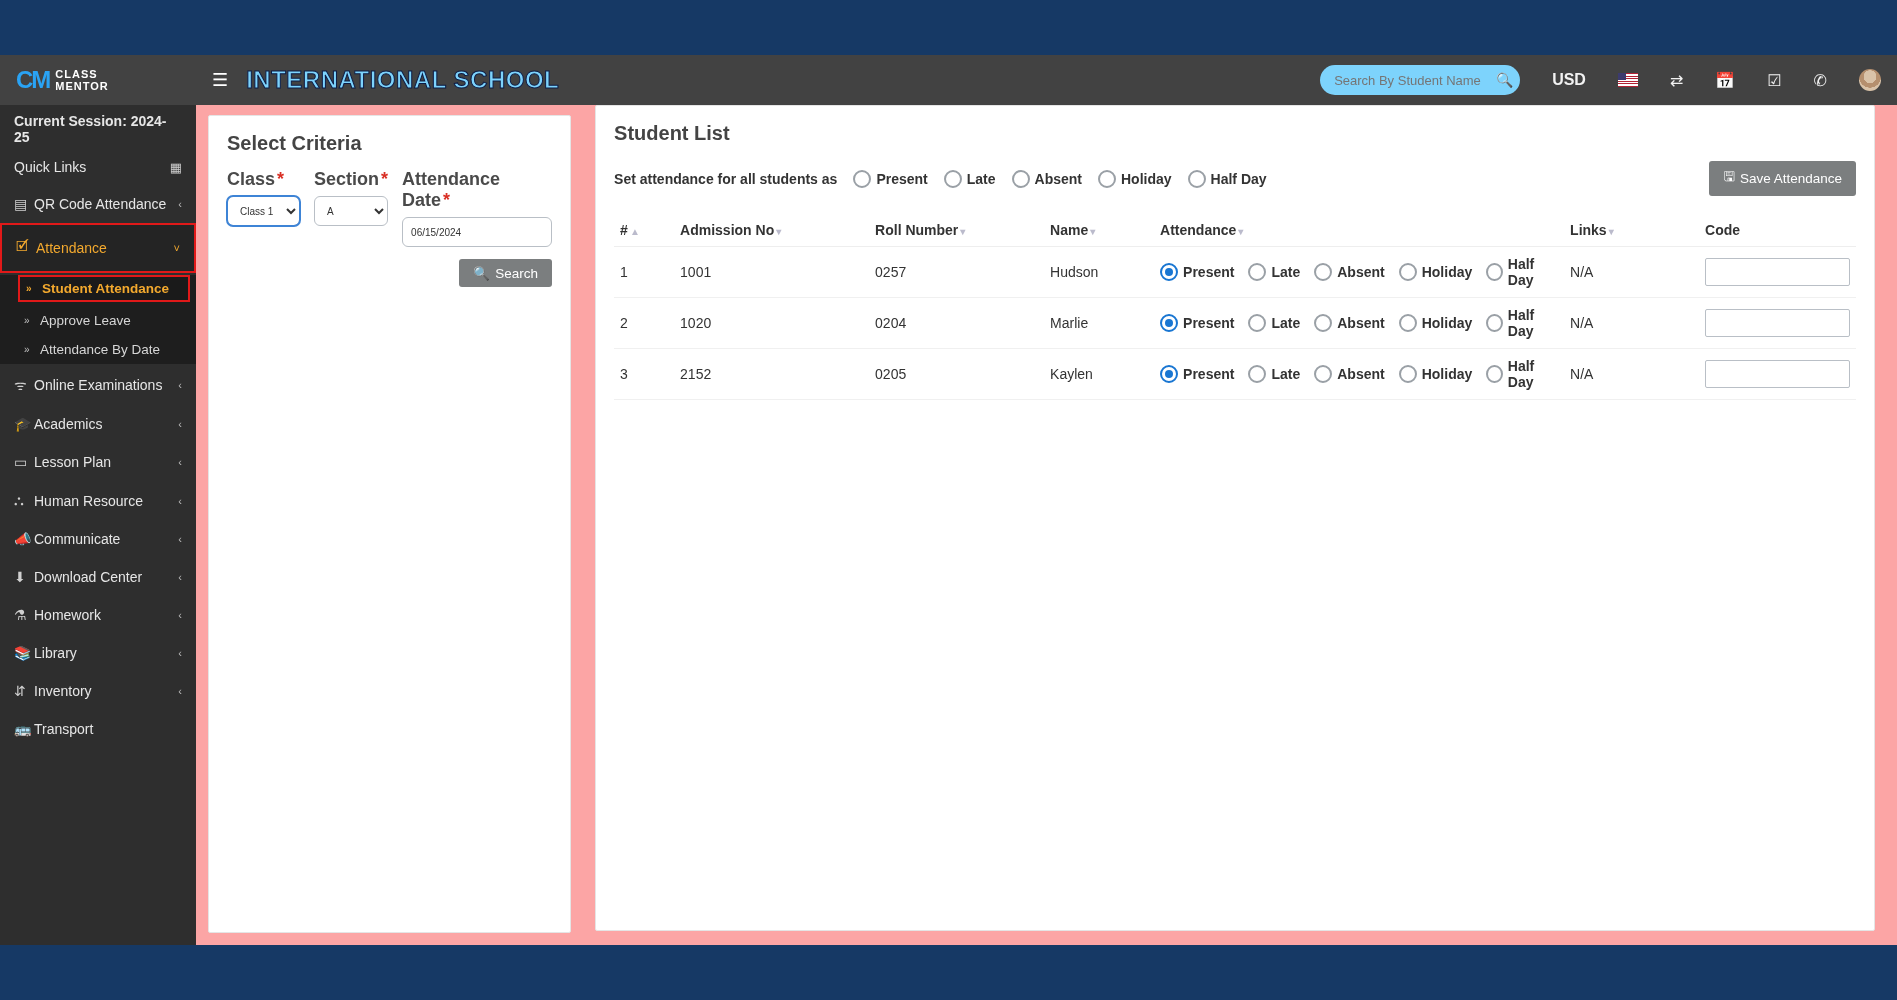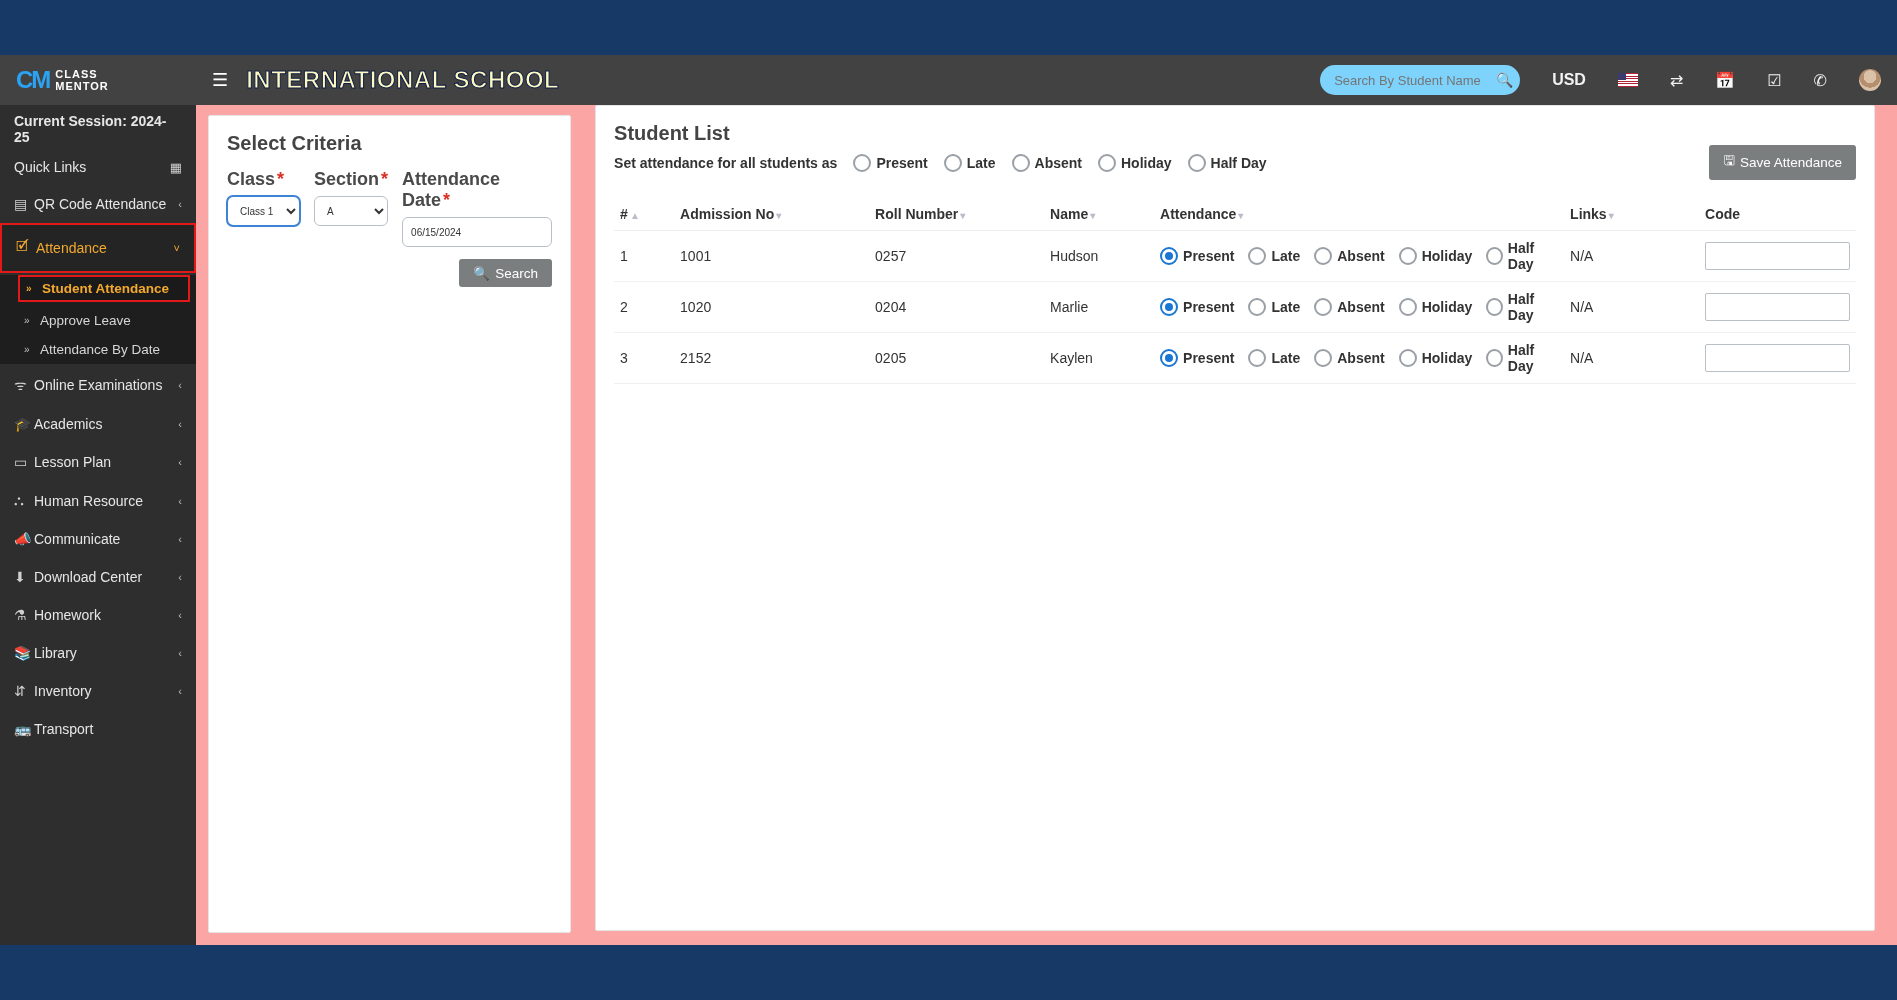--- a/index.html
+++ b/index.html
@@ -52,21 +52,21 @@
   }
   .hamburger {
     color: #fff;
     font-size: 18px;
     margin-right: 18px;
     margin-left: 10px;
   }
   .school-name {
     font-size: 24px;
     font-weight: 800;
-    color: #fef9c3;
+    color: #7dd3fc;
     -webkit-text-stroke: 1px #0b1b45;
     letter-spacing: 0.5px;
   }
   .topbar-right {
     margin-left: auto;
     display: flex;
     align-items: center;
     gap: 32px;
   }
   .search-wrap {
@@ -265,21 +265,21 @@
     background: #fff;
     margin: 0 12px 14px 12px;
     border: 1px solid #e5e5e5;
     border-radius: 2px;
     padding: 16px 18px 4px;
   }
   .student-list-card h2 {
     font-size: 20px;
     font-weight: 600;
     color: #444;
-    margin-bottom: 0;
+    margin-bottom: 16px;
   }
   .bulk-row {
     display: flex;
     align-items: center;
     gap: 16px;
     margin-bottom: 18px;
   }
   .bulk-row .prompt { font-weight: 600; color: #333; }
   .radio-inline {
     display: flex;

